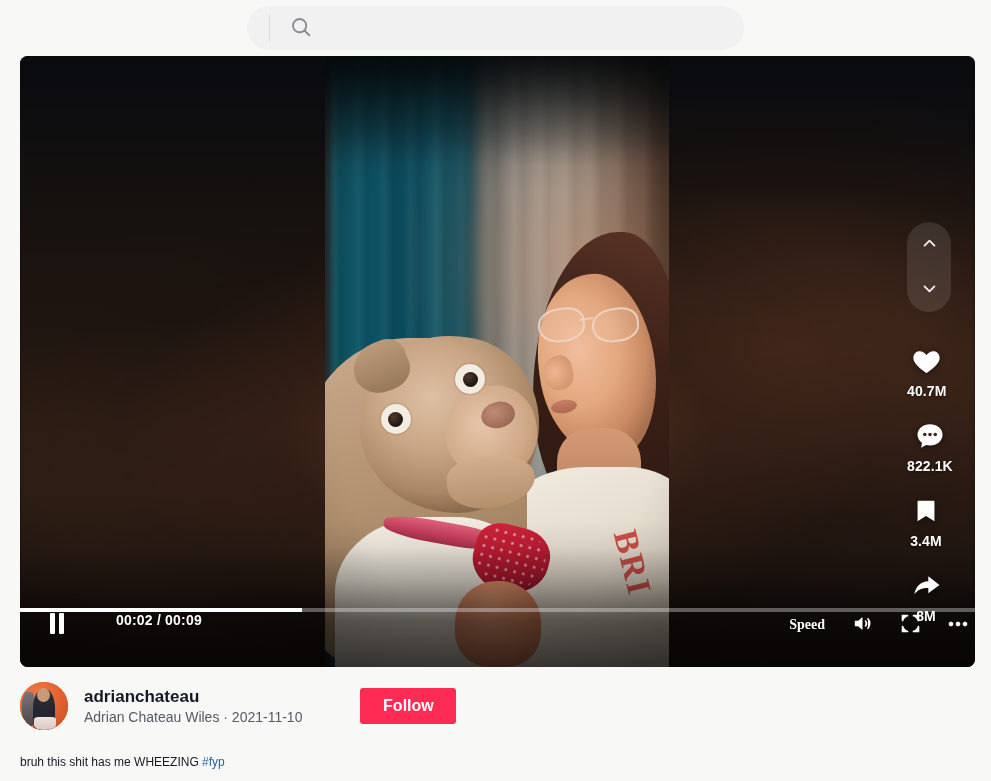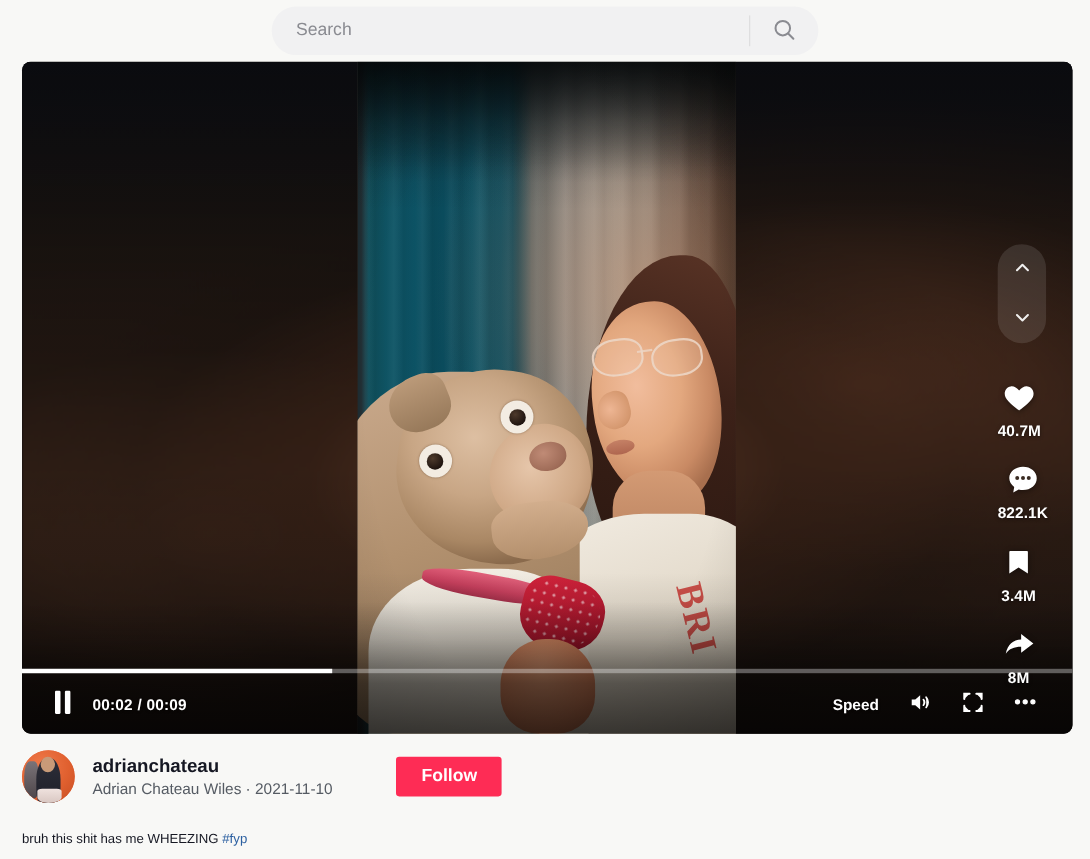--- a/index.html
+++ b/index.html
@@ -394,23 +394,24 @@
     position: absolute;
     left: 0; top: 0; bottom: 0;
     width: 29.5%;
     background: #ffffff;
   }
   .ctrl-bar {
     position: absolute;
     left: 0; right: 0; bottom: 0;
     height: 55px;
     display: flex;
-    align-items: center;
-    padding: 0 30px 0 24px;
+    align-items: flex-start;
+    padding: 0 4px 0 24px;
     z-index: 14;
+    gap: 32px;
   }
   .play-btn {
     width: 26px; height: 26px;
     display: flex; align-items: center; justify-content: center;
     cursor: pointer; background: transparent; border: none;
     margin-right: 14px;
   }
   .pause-bar {
     display: inline-block;
     width: 5px; height: 21px;
@@ -426,21 +427,21 @@
   }
   .ctrl-right {
     margin-left: auto;
     display: flex;
     align-items: center;
     gap: 22px;
   }
   .speed-btn {
     color: #fff; font-size: 14px; font-weight: bold;
     background: transparent; border: none; cursor: pointer;
-    font-family: Liberation Sans, sans-serif;
+    font-family: Liberation Serif, serif;
     text-shadow: 0 1px 2px rgba(0,0,0,0.5);
     padding: 4px 2px;
   }
   .ctrl-ico {
     width: 26px; height: 26px;
     display: flex; align-items: center; justify-content: center;
     cursor: pointer; background: transparent; border: none;
   }
   .ctrl-ico svg { fill: #fff; stroke: #fff; }
 
@@ -533,21 +534,20 @@
   .hashtag {
     color: #2b5fa0;
     cursor: pointer;
   }
 </style>
 </head>
 <body>
 
 <div class="header">
   <div class="search-wrap">
-    <input class="search-input" type="text" placeholder="Search" style="">
     <div class="search-divider"></div>
     <button class="search-btn">
       <span>
         <svg width="22" height="22" viewBox="0 0 24 24" fill="none" stroke-width="2">
           <circle cx="10.5" cy="10.5" r="7.2"></circle>
           <line x1="15.8" y1="15.8" x2="21" y2="21" stroke-linecap="round"></line>
         </svg>
       </span>
     </button>
   </div>

